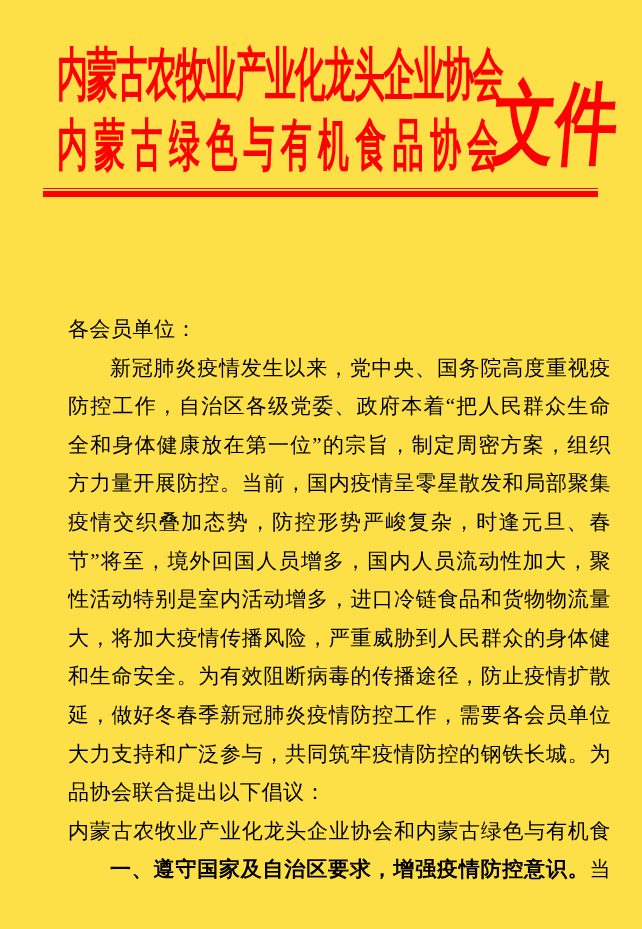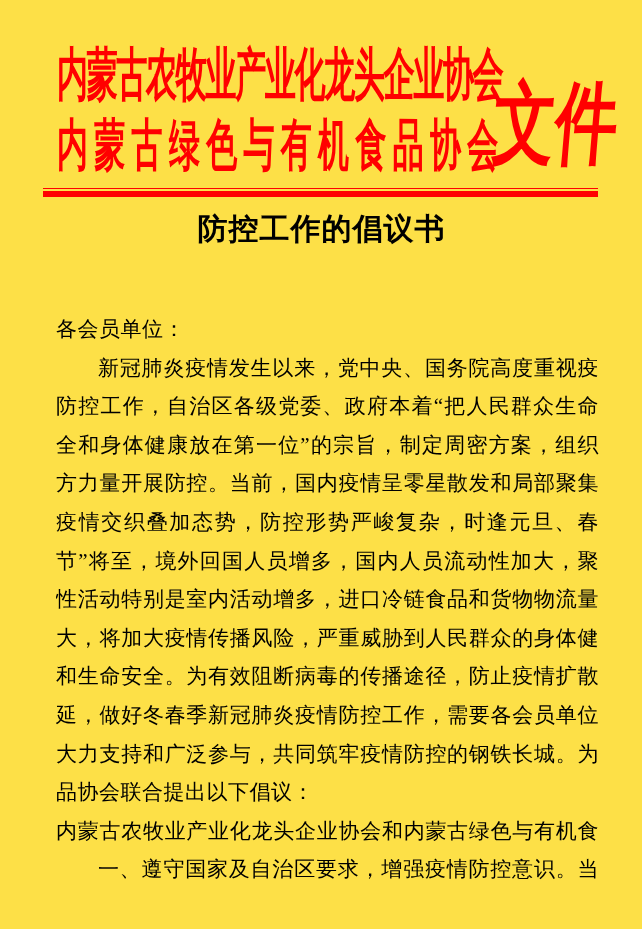--- a/index.html
+++ b/index.html
@@ -79,57 +79,56 @@
     text-align: center;
     font-size: 30px;
     font-weight: bold;
     line-height: 54px;
     letter-spacing: 1px;
   }
 
   
   .body-block {
     position: absolute;
-    left: 56px; top: 310px;
+    left: 68px; top: 310px;
     width: 543px;
     font-size: 21px;
     letter-spacing: 0.5px;
   }
   .bline {
     line-height: 38.6px;
     height: 38.6px;
     overflow: hidden;
     white-space: nowrap;
   }
   .bline.j {
     white-space: normal;
     text-align: justify;
     text-align-last: justify;
     -moz-text-align-last: justify;
     text-justify: inter-character;
   }
   .bline.indent { text-indent: 42px; }
   .proposal-heading {
     font-family: "Liberation Sans", "DejaVu Sans", sans-serif;
-    font-weight: normal;
+    font-weight: bold;
   }
 </style>
 </head>
 <body>
 
 <div class="page">
 
   <div class="org-line-1">内蒙古农牧业产业化龙头企业协会</div>
   <div class="org-line-2">内蒙古绿色与有机食品协会</div>
   <div class="doc-type">文件</div>
 
   <div class="red-rule"></div>
 
   <div class="title-block">
-    <div>防控工作的倡议书</div>
   </div>
 
   <div class="body-block">
     <div class="bline">各会员单位：</div>
     <div class="bline j indent">新冠肺炎疫情发生以来，党中央、国务院高度重视疫情</div>
     <div class="bline j">防控工作，自治区各级党委、政府本着“把人民群众生命安</div>
     <div class="bline j">全和身体健康放在第一位”的宗旨，制定周密方案，组织各</div>
     <div class="bline j">方力量开展防控。当前，国内疫情呈零星散发和局部聚集性</div>
     <div class="bline j">疫情交织叠加态势，防控形势严峻复杂，时逢元旦、春节“两</div>
     <div class="bline j">节”将至，境外回国人员增多，国内人员流动性加大，聚集</div>

